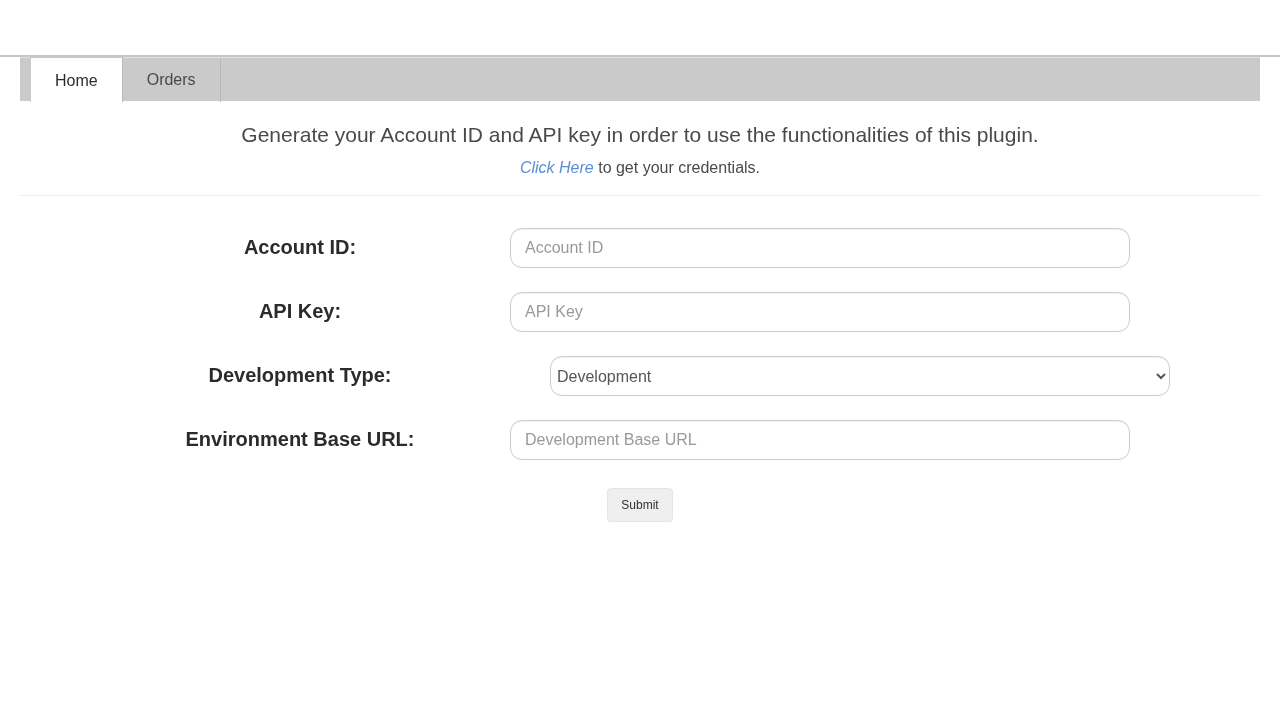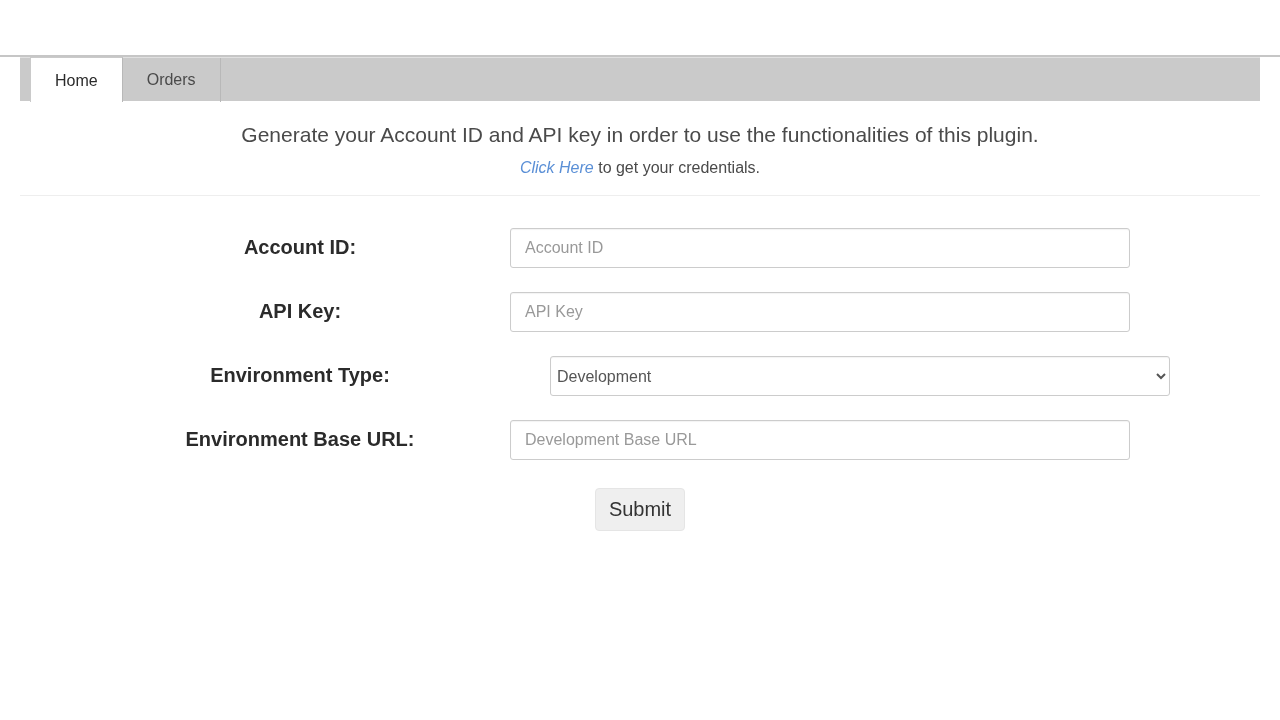--- a/index.html
+++ b/index.html
@@ -87,37 +87,37 @@
     flex: 0 0 620px;
   }
   .form-control {
     width: 100%;
     height: 40px;
     padding: 6px 14px;
     font-size: 16px;
     color: #555;
     background: #fff;
     border: 1px solid #ccc;
-    border-radius: 3px;
+    border-radius: 12px;
     box-shadow: inset 0 1px 1px rgba(0,0,0,0.05);
   }
   .form-control::placeholder { color: #999; }
   select.form-control {
     padding: 6px 2px;
     appearance: auto;
     margin-left: 40px;
   }
   .submit-row {
     text-align: center;
     padding-top: 4px;
   }
   .btn {
     display: inline-block;
     padding: 9px 13px;
-    font-size: 20px;
+    font-size: 12px;
     color: #333;
     background: #efefef;
     border: 1px solid #e5e5e5;
     border-radius: 4px;
     cursor: pointer;
   }
 </style>
 </head>
 <body>
 
@@ -146,21 +146,21 @@
     </div>
 
     <div class="form-row">
       <div class="form-label">API Key:</div>
       <div class="form-control-wrap">
         <input type="text" class="form-control" placeholder="API Key" style="">
       </div>
     </div>
 
     <div class="form-row">
-      <div class="form-label">Environment Type:</div>
+      <div class="form-label">Development Type:</div>
       <div class="form-control-wrap">
         <select class="form-control">
           <option>Development</option>
         </select>
       </div>
     </div>
 
     <div class="form-row">
       <div class="form-label">Environment Base URL:</div>
       <div class="form-control-wrap">

